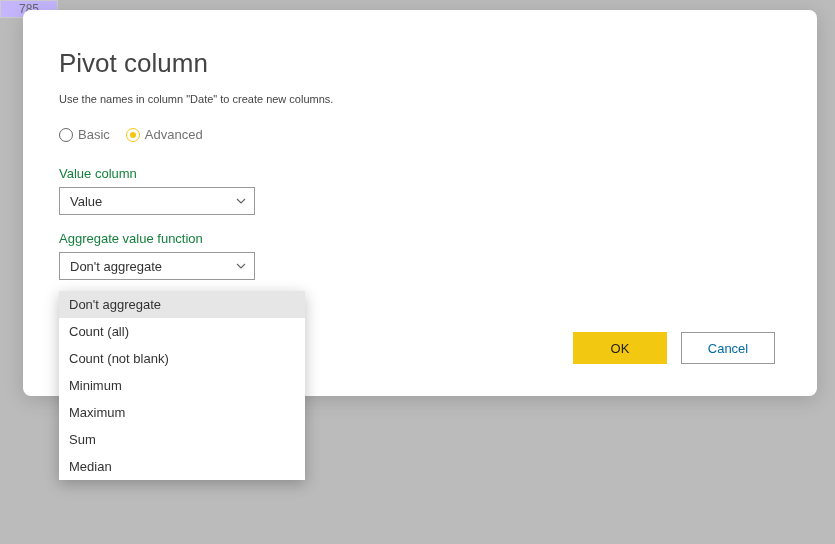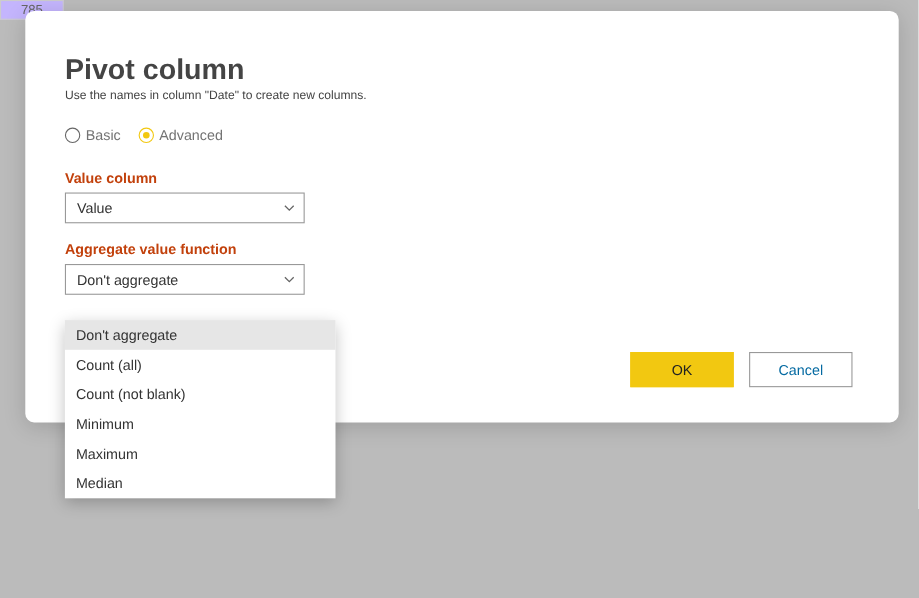--- a/index.html
+++ b/index.html
@@ -30,23 +30,23 @@
       top: 10px;
       left: 23px;
       right: 18px;
       background: #fff;
       border-radius: 8px;
       box-shadow: 0 4px 20px rgba(0,0,0,0.15);
       padding: 38px 42px 32px 36px;
     }
     .modal-title {
       font-size: 26px;
-      font-weight: 700;
+      font-weight: 400;
       color: #444;
-      margin-bottom: 2px;
+      margin-bottom: 14px;
     }
     .modal-subtitle {
       font-size: 11px;
       color: #444;
       margin-bottom: 22px;
     }
     .radio-row {
       display: flex;
       gap: 16px;
       margin-bottom: 24px;
@@ -73,26 +73,26 @@
       border-color: #f2c811;
     }
     .radio-dot {
       width: 6px;
       height: 6px;
       border-radius: 50%;
       background: #f2c811;
     }
     .field-label {
       font-size: 13px;
-      font-weight: 700;
-      color: #c2410c;
+      font-weight: 400;
+      color: #15803d;
       margin-bottom: 6px;
     }
     .select-box {
-      width: 218px;
+      width: 196px;
       height: 28px;
       border: 1px solid #999;
       background: #fff;
       display: flex;
       align-items: center;
       justify-content: space-between;
       padding: 0 8px 0 10px;
       cursor: pointer;
       font-size: 13px;
       color: #333;
@@ -187,15 +187,16 @@
     <div class="btn primary">OK</div>
     <div class="btn">Cancel</div>
   </div>
 
   <div class="dropdown-list">
     <div class="dropdown-item highlighted">Don't aggregate</div>
     <div class="dropdown-item">Count (all)</div>
     <div class="dropdown-item">Count (not blank)</div>
     <div class="dropdown-item">Minimum</div>
     <div class="dropdown-item">Maximum</div>
+    <div class="dropdown-item">Sum</div>
     <div class="dropdown-item">Median</div>
   </div>
 </div>
 
 </body></html>

